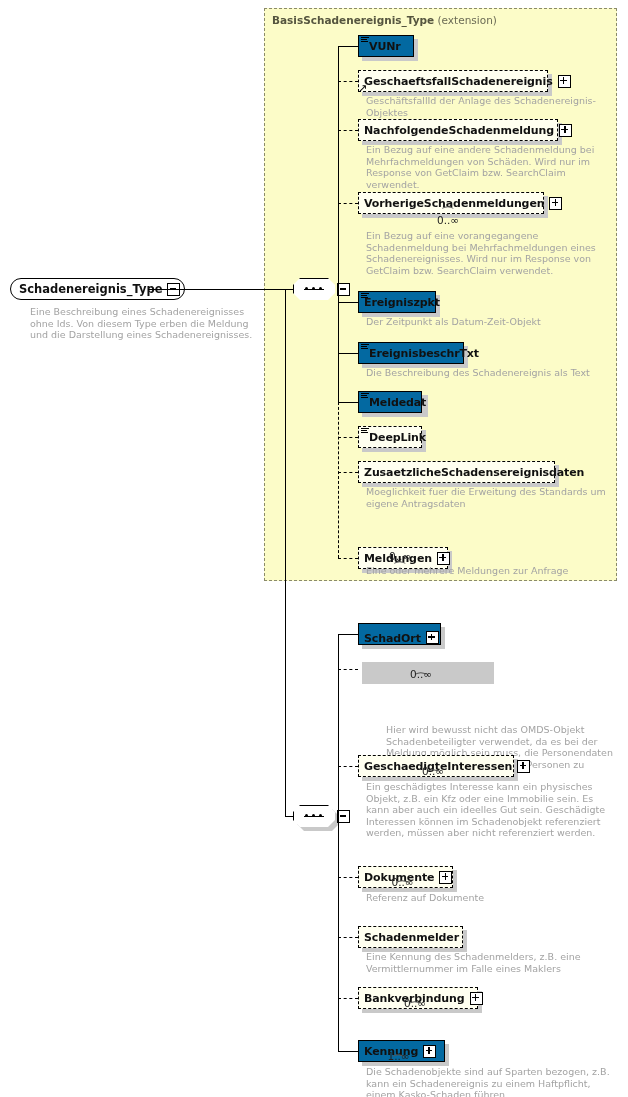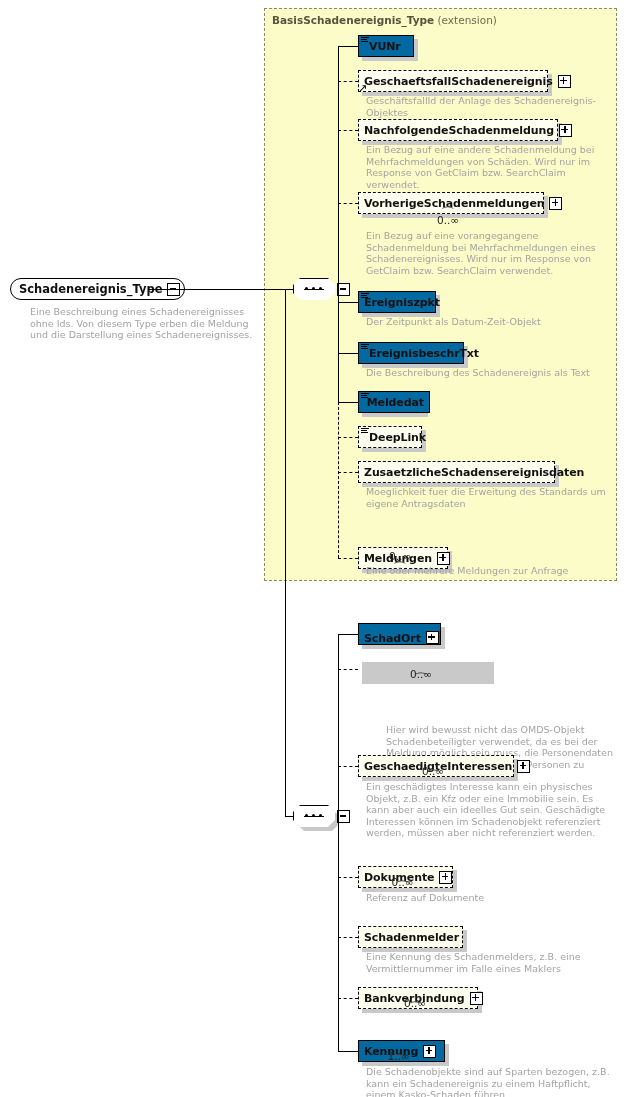--- a/index.html
+++ b/index.html
@@ -217,21 +217,21 @@
       <span class="seq-glyph">
         <i></i>
         <i></i>
         <i></i>
       </span>
       <span class="lbl">EreignisbeschrTxt</span>
     </div>
     <div class="annot" style="left:366px;top:367px;width:244px;">Die Beschreibung des Schadenereignis als Text</div>
     <div class="ln h" style="left:338px;top:402px;width:20px;"></div>
     <div class="shadow" style="left:362px;top:395px;width:66px;height:22px;"></div>
-    <div class="nodebox" style="left: 358px; top: 391px; width: 72px; padding-left: 10px; justify-content: flex-end;">
+    <div class="nodebox" style="left: 358px; top: 391px; width: 64px; padding-left: 10px;">
       <span class="seq-glyph">
         <i></i>
         <i></i>
         <i></i>
       </span>
       <span class="lbl">Meldedat</span>
     </div>
     <div class="dln h" style="left:338px;top:437px;width:20px;"></div>
     <div class="shadow" style="left:362px;top:430px;width:64px;height:22px;"></div>
     <div class="nodebox opt" style="left: 358px; top: 426px; width: 64px; padding-left: 10px;">

